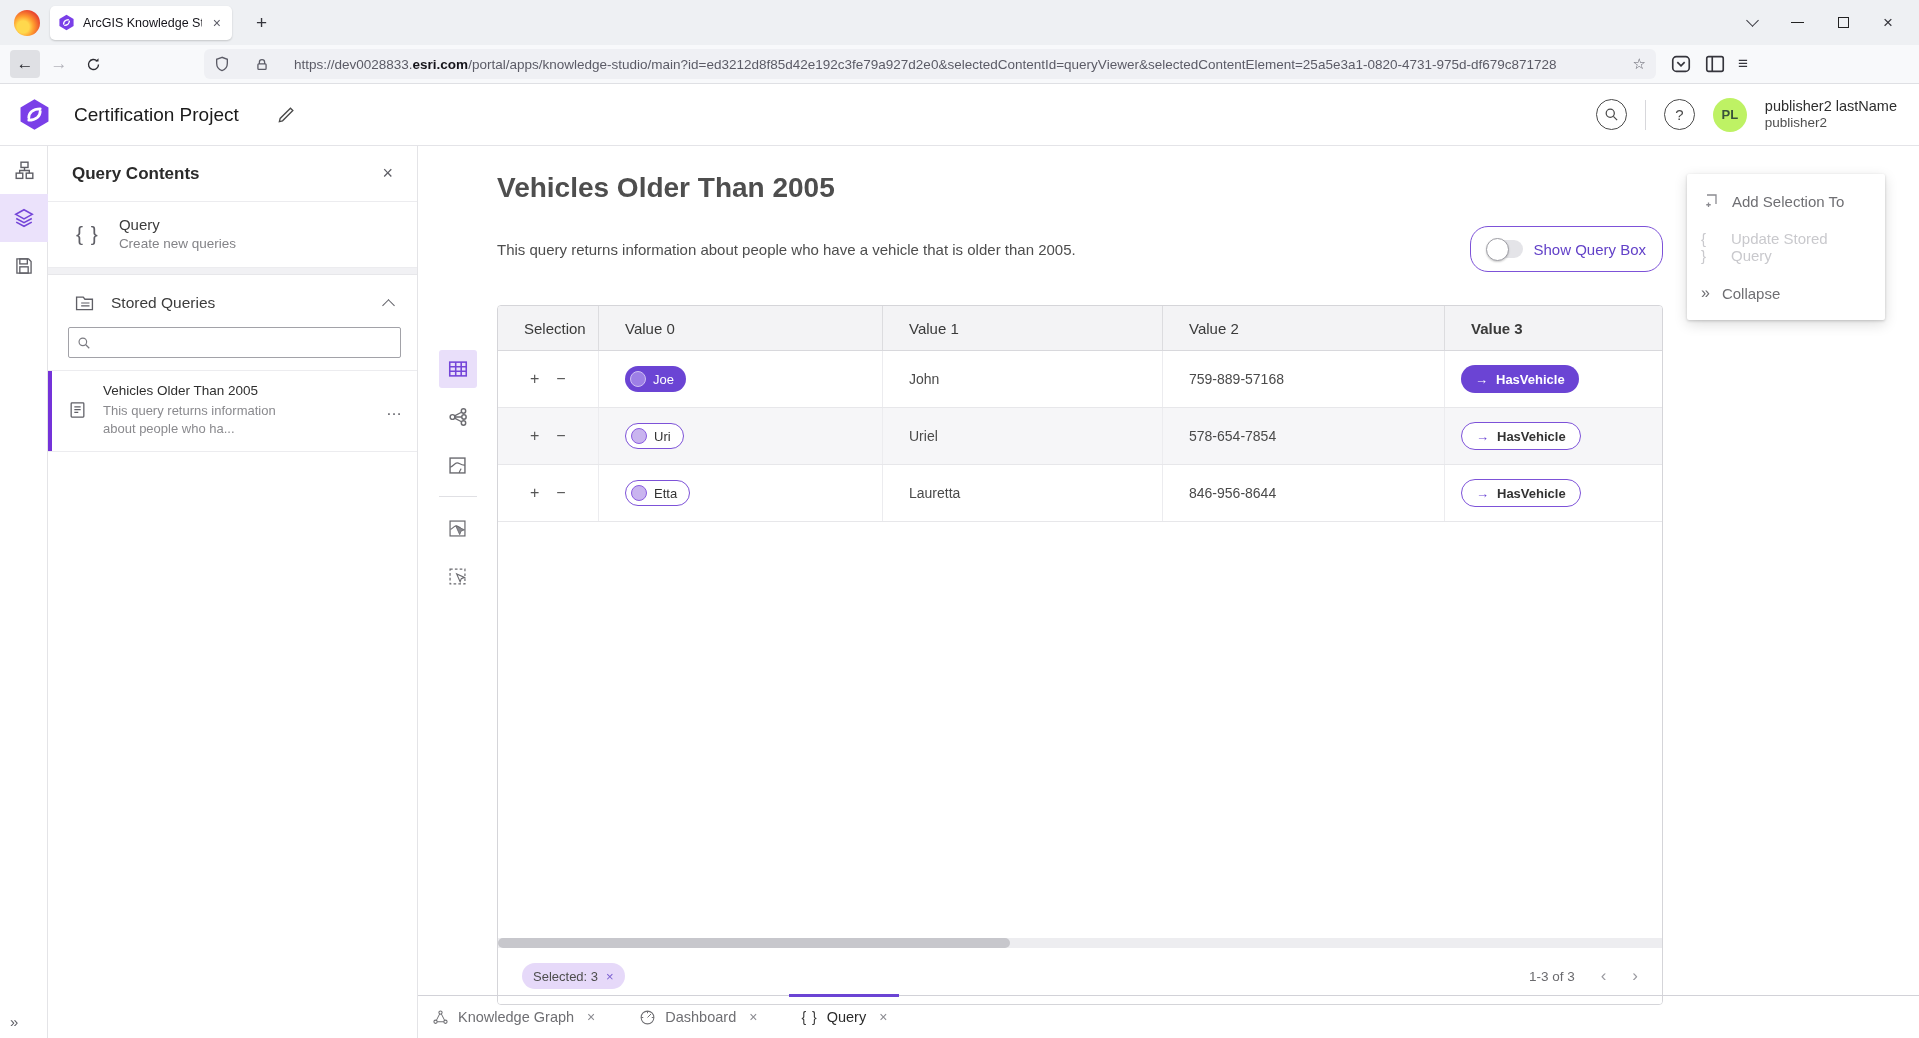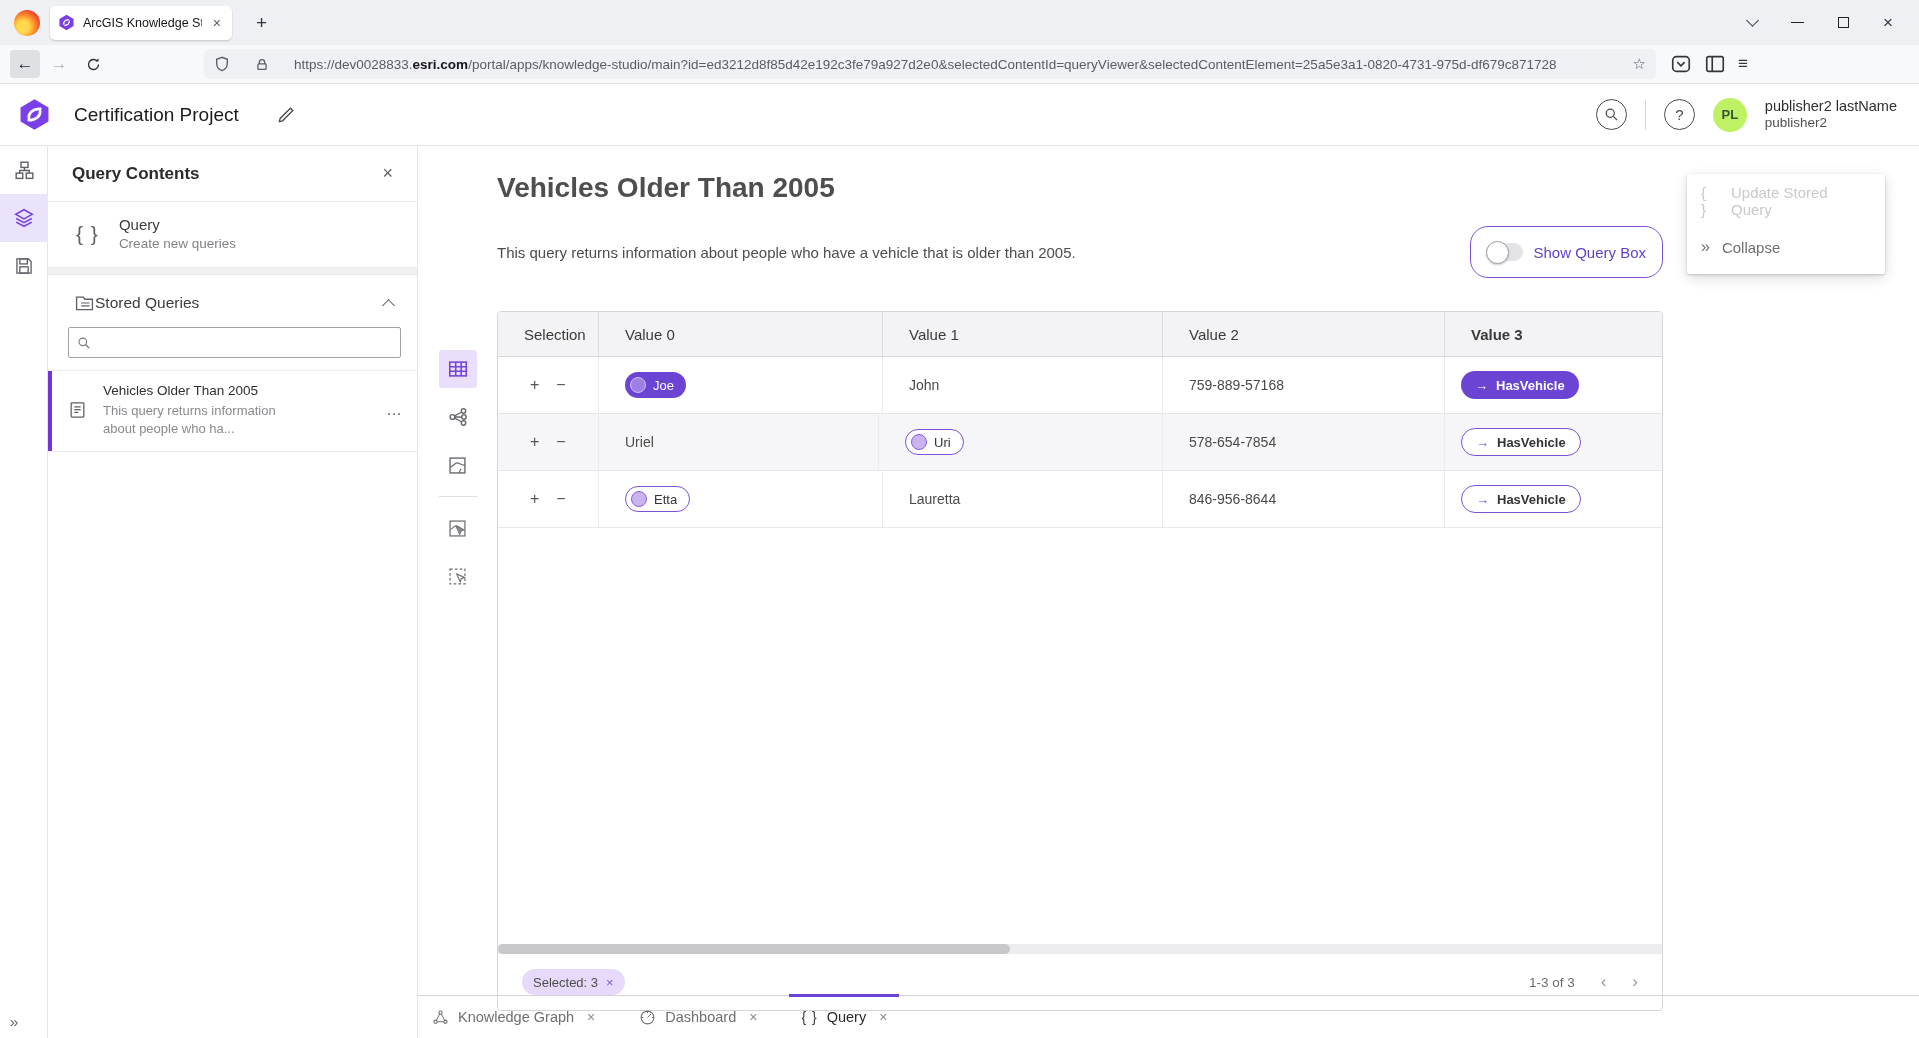--- a/index.html
+++ b/index.html
@@ -60,21 +60,21 @@
 
   .sidepanel { width:370px; border-right:1px solid #e4e4e7; flex:0 0 auto; display:flex; flex-direction:column; background:#fff; }
   .sp-head { height:56px; display:flex; align-items:center; padding:0 24px; border-bottom:1px solid #ececef; }
   .sp-head .t { font-size:17px; font-weight:bold; color:#2b2b2b; flex:1; }
   .sp-x { color:#5f5f66; font-size:18px; }
   .sp-item { display:flex; align-items:center; gap:20px; padding:14px 24px 16px 28px; border-bottom:1px solid #ececef; }
   .braces { font-size:21px; color:#5f5f66; font-weight:300; letter-spacing:1px; }
   .sp-item .it { font-size:15px; color:#3c3c3c; }
   .sp-item .is { font-size:13.5px; color:#838387; margin-top:3px; }
   .thickdiv { height:7px; background:#f1f1f4; border-bottom:1px solid #e7e7ea; }
-  .sq-head { display:flex; align-items:center; padding:18px 24px 12px 26px; }
+  .sq-head { display:flex; align-items:center; gap:16px; padding:18px 24px 12px 26px; }
   .sq-head .t { flex:1; font-size:15.5px; color:#3c3c3c; font-weight:500; }
   .chev-up { width:9px; height:9px; border-left:1.6px solid #5f5f66; border-top:1.6px solid #5f5f66; transform:rotate(45deg); margin-top:4px; }
   .searchbox { margin:2px 16px 12px 20px; height:31px; border:1px solid #a2a2a8; border-radius:2px; display:flex; align-items:center; padding:0 8px; gap:6px; background:#fff; }
   .searchbox input { border:none; outline:none; flex:1; font-size:13px; font-family:"Liberation Sans",sans-serif; background:transparent; }
   .stored-item { position:relative; display:flex; gap:16px; padding:12px 14px 14px 20px; border-top:1px solid #ececef; border-bottom:1px solid #ececef; }
   .stored-item::before { content:''; position:absolute; left:0; top:0; bottom:0; width:4px; background:#7433d9; }
   .stored-item .tt { font-size:13.5px; color:#2f2f2f; margin-bottom:4px; }
   .stored-item .dd { font-size:13px; color:#8a8a8e; line-height:1.35; width:208px; }
   .dots { margin-left:auto; color:#5f5f66; font-size:16px; align-self:center; letter-spacing:1px; }
 
@@ -83,21 +83,21 @@
   .mainarea { flex:1; position:relative; display:flex; min-height:0; }
   .toolstrip { width:79px; padding-top:204px; display:flex; flex-direction:column; align-items:center; gap:10px; flex:0 0 auto; }
   .tool { width:38px; height:38px; display:flex; align-items:center; justify-content:center; border-radius:3px; }
   .tool.active { background:#e9dffa; }
   .tool-div { width:38px; border-top:1px solid #e0e0e4; margin:2px 0; }
 
   .content { width:1166px; padding-top:26px; }
   .page-title { font-size:28px; font-weight:bold; color:#4e4e4e; }
   .descrow { display:flex; align-items:center; margin-top:22px; }
   .pdesc { font-size:15px; color:#4d4d4d; }
-  .qtoggle { margin-left:auto; height:52px; border:1.5px solid #7d52d8; border-radius:18px; display:flex; align-items:center; gap:10px; padding:0 16px; }
+  .qtoggle { margin-left:auto; height:46px; border:1.5px solid #7d52d8; border-radius:18px; display:flex; align-items:center; gap:10px; padding:0 16px; }
   .switch { width:36px; height:18px; background:#e4e4e8; border-radius:9px; position:relative; }
   .switch::before { content:''; position:absolute; left:-1px; top:-2px; width:21px; height:21px; background:#fff; border:1px solid #9d9da4; border-radius:50%; box-shadow:0 1px 2px rgba(0,0,0,.2); }
   .qtoggle .lbl { font-size:15px; color:#6241c8; }
 
   .tablebox { margin-top:33px; border:1px solid #d5d5d9; border-radius:4px; height:700px; display:flex; flex-direction:column; overflow:hidden; }
   .thead { height:45px; background:#f3f3f5; display:flex; border-bottom:1px solid #d8d8dc; flex:0 0 auto; }
   .th { font-size:15px; color:#3a3a3a; display:flex; align-items:center; padding-left:26px; border-right:1px solid #dcdcdf; }
   .c0{width:101px;} .c1{width:284px;} .c2{width:280px;} .c3{width:282px;} .c4{flex:1; border-right:none;font-weight:bold;}
   .trow { height:57px; display:flex; border-bottom:1px solid #e7e7ea; flex:0 0 auto; }
   .trow.alt { background:#f6f6f8; }
@@ -375,27 +375,27 @@
                     <span>HasVehicle</span>
                   </span>
                 </div>
             </div>
 
             <div class="trow alt">
               <div class="td c0 selcell">
                 <span class="pm">+</span>
                 <span class="pm">−</span>
               </div>
-              <div class="td c2">Uriel</div>
               <div class="td c1">
                   <span class="echip outline">
                     <span class="dot"></span>
                     <span>Uri</span>
                   </span>
                 </div>
+              <div class="td c2">Uriel</div>
               <div class="td c3">578-654-7854</div>
               <div class="td c4">
                   <span class="rchip outline">
                     <span class="arr">→</span>
                     <span>HasVehicle</span>
                   </span>
                 </div>
             </div>
 
             <div class="trow">
@@ -432,20 +432,30 @@
               <div class="pager">
                 <span class="pgtxt">1-3 of 3</span>
                 <span class="pgch">‹</span>
                 <span class="pgch">›</span>
               </div>
             </div>
           </div>
         </div>
 
         <div class="menu">
+          <div class="mitem">
+            <svg width="18" height="18" viewBox="0 0 24 24">
+              <path d="M8 4h12v12" fill="none" stroke="#8a8a90" stroke-width="1.7"></path>
+              <path d="M4 8v12h12" fill="none" stroke="#8a8a90" stroke-width="1.7" opacity="0"></path>
+              <path d="M4 20V8M4 20h12" stroke="#8a8a90" stroke-width="1.7" opacity="0"></path>
+              <path d="M7 17h6M10 14v6" stroke="#8a8a90" stroke-width="1.7"></path>
+              <path d="M8 4v4M20 16h-4" stroke="#8a8a90" stroke-width="0"></path>
+            </svg>
+            <span>Add Selection To</span>
+          </div>
           <div class="mitem disabled">
             <span class="mbraces">{ }</span>
             <span>Update Stored Query</span>
           </div>
           <div class="mitem">
             <span class="mchev">»</span>
             <span>Collapse</span>
           </div>
         </div>
 

